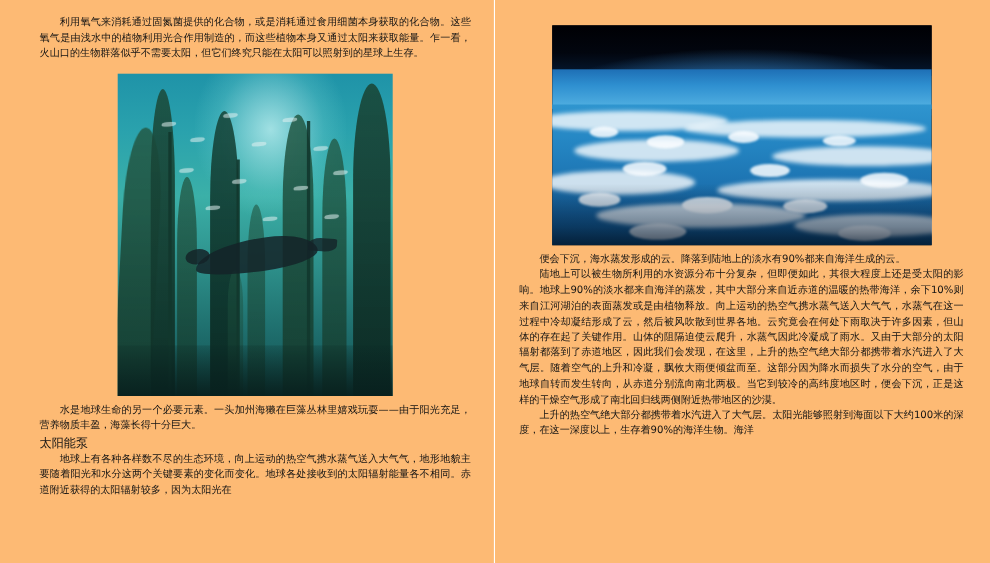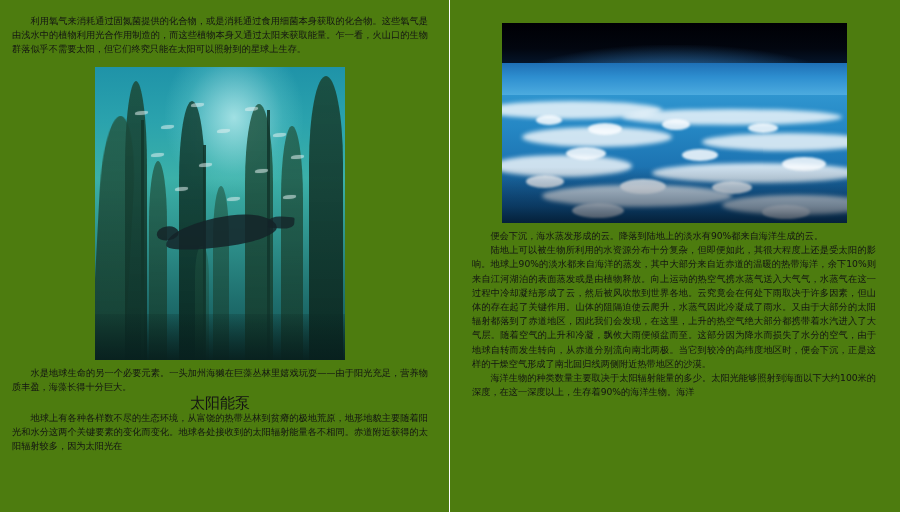--- a/index.html
+++ b/index.html
@@ -18,22 +18,22 @@
     width: 900px;
     height: 512px;
     display: flex;
     background: #ffffff;
   }
   .page {
     position: relative;
     width: 450px;
     height: 512px;
     box-sizing: border-box;
-    padding: 14px 22px 10px 12px;
-    background: #4d7c0f;
+    padding: 14px 22px 10px 36px;
+    background: #fdba74;
   }
   .page.right {
     padding-left: 22px;
     padding-right: 24px;
   }
   .gutter {
     position: absolute;
     left: 449px;
     top: 0;
     width: 2px;
@@ -59,25 +59,24 @@
   }
   .caption {
     font-size: 9.2px;
     line-height: 14.2px;
     color: #131313;
     text-align: justify;
     text-indent: 2em;
     margin: 4px 0 0 0;
   }
   h2.section {
-    font-size: 15px;
+    font-size: 11px;
     line-height: 14px;
     font-weight: normal;
     color: #131313;
-    text-align: center;
     margin: 2px 0 1px 0;
   }
 
   
   .kelp-img {
     position: relative;
     width: 250px;
     height: 293px;
     overflow: hidden;
     background: linear-gradient(180deg, #1f93a8 0%, #2aa2ad 18%, #3bb0a8 38%, #2d8f8a 60%, #1d6b6a 82%, #14504f 100%);
@@ -256,21 +255,21 @@
         <div class="fish" style="left:188px; top:128px;"></div>
         <div class="seal"></div>
         <div class="floor"></div>
       </div>
     </div>
 
     <p class="caption">水是地球生命的另一个必要元素。一头加州海獭在巨藻丛林里嬉戏玩耍——由于阳光充足，营养物质丰盈，海藻长得十分巨大。</p>
 
     <h2 class="section">太阳能泵</h2>
 
-    <p class="body">地球上有各种各样数不尽的生态环境，从富饶的热带丛林到贫瘠的极地荒原，地形地貌主要随着阳光和水分这两个关键要素的变化而变化。地球各处接收到的太阳辐射能量各不相同。赤道附近获得的太阳辐射较多，因为太阳光在</p>
+    <p class="body">地球上有各种各样数不尽的生态环境，向上运动的热空气携水蒸气送入大气气，地形地貌主要随着阳光和水分这两个关键要素的变化而变化。地球各处接收到的太阳辐射能量各不相同。赤道附近获得的太阳辐射较多，因为太阳光在</p>
   </div>
 
   <div class="gutter"></div>
 
   <div class="page right">
 
 
     <div class="fig">
       <div class="earth-img">
         <div class="space"></div>
@@ -301,16 +300,16 @@
         <div class="cloudsmall" style="left:260px; top:182px; width:48px; height:14px;"></div>
 
         <div class="terminator"></div>
       </div>
     </div>
 
     <p class="caption">便会下沉，海水蒸发形成的云。降落到陆地上的淡水有90%都来自海洋生成的云。</p>
 
     <p class="body">陆地上可以被生物所利用的水资源分布十分复杂，但即便如此，其很大程度上还是受太阳的影响。地球上90%的淡水都来自海洋的蒸发，其中大部分来自近赤道的温暖的热带海洋，余下10%则来自江河湖泊的表面蒸发或是由植物释放。向上运动的热空气携水蒸气送入大气气，水蒸气在这一过程中冷却凝结形成了云，然后被风吹散到世界各地。云究竟会在何处下雨取决于许多因素，但山体的存在起了关键作用。山体的阻隔迫使云爬升，水蒸气因此冷凝成了雨水。又由于大部分的太阳辐射都落到了赤道地区，因此我们会发现，在这里，上升的热空气绝大部分都携带着水汽进入了大气层。随着空气的上升和冷凝，飘攸大雨便倾盆而至。这部分因为降水而损失了水分的空气，由于地球自转而发生转向，从赤道分别流向南北两极。当它到较冷的高纬度地区时，便会下沉，正是这样的干燥空气形成了南北回归线两侧附近热带地区的沙漠。</p>
 
-    <p class="body">海洋生物的种类数量主要取决于太阳辐射能量的多少。太阳光能够照射到海面以下大约100米的深度，在这一深度以上，生存着90%的海洋生物。海洋</p>
+    <p class="body">上升的热空气绝大部分都携带着水汽进入了大气层。太阳光能够照射到海面以下大约100米的深度，在这一深度以上，生存着90%的海洋生物。海洋</p>
   </div>
 
 </div>
 
 </body></html>

